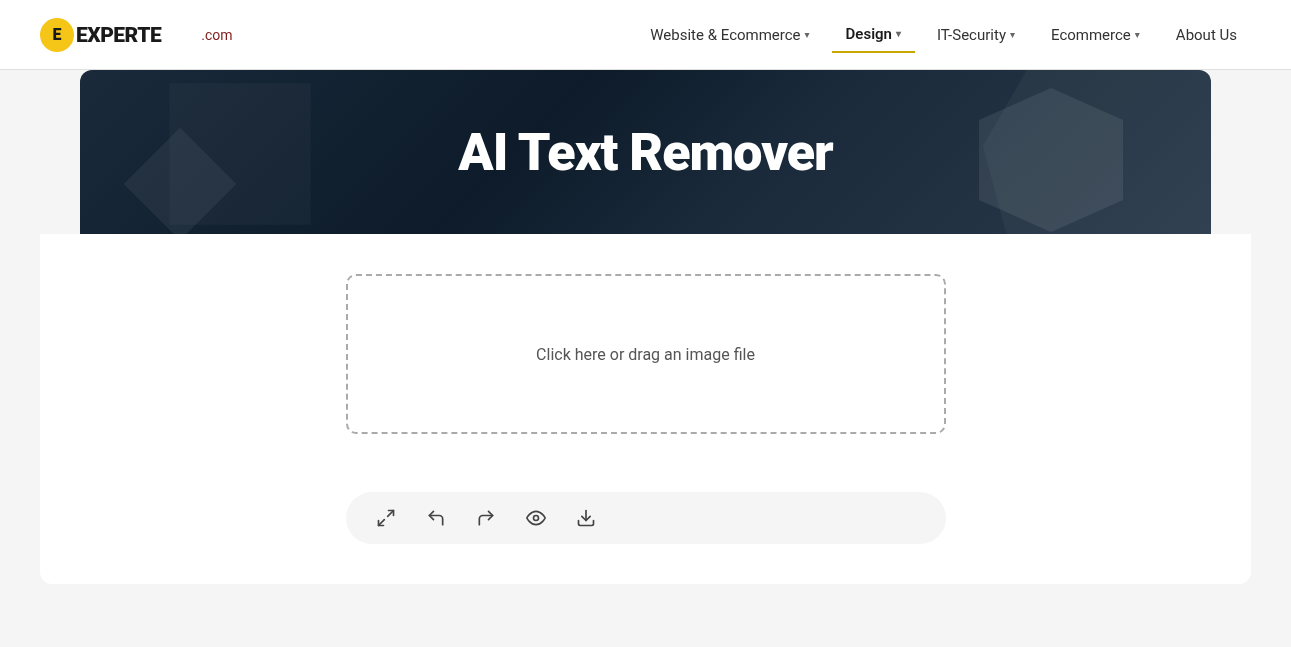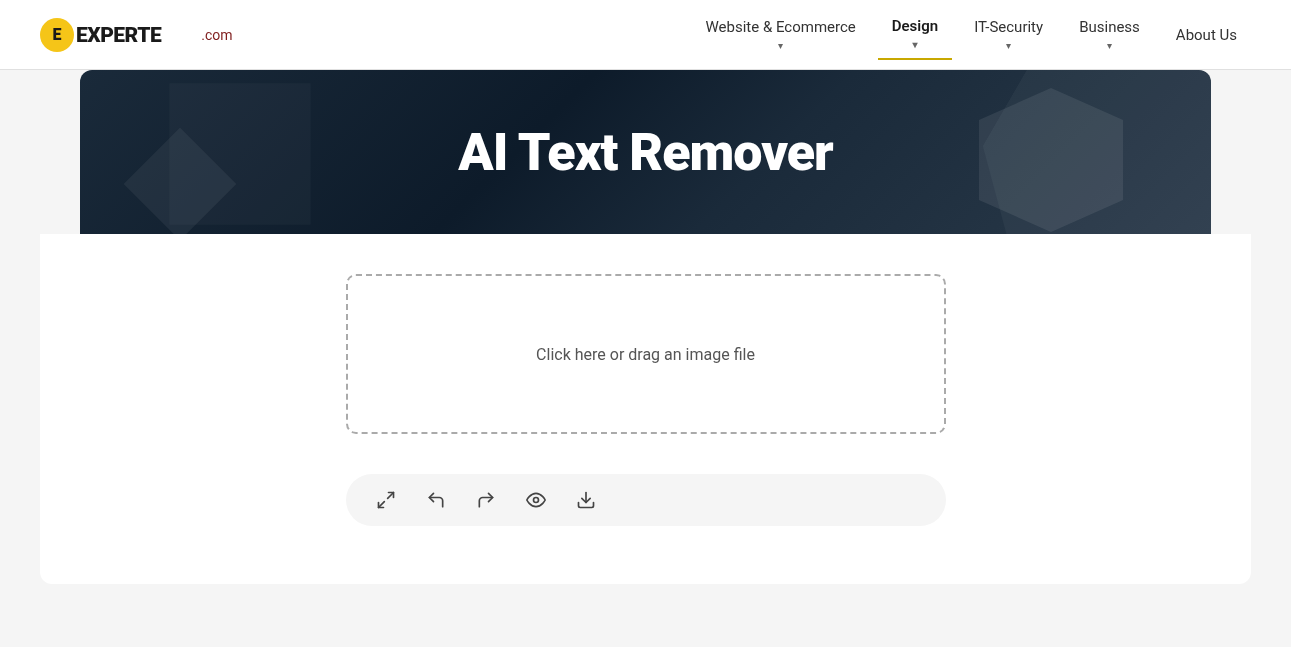--- a/index.html
+++ b/index.html
@@ -74,21 +74,20 @@
       display: flex;
       align-items: center;
       gap: 4px;
       padding: 8px 14px;
       font-size: 15px;
       color: #333;
       cursor: pointer;
       border-radius: 4px;
       text-decoration: none;
       white-space: nowrap;
-      flex-direction: column;
     }
 
     .nav-item.active {
       color: #1a1a1a;
       font-weight: 600;
       border-bottom: 2px solid #c8a800;
       border-radius: 0;
     }
 
     .nav-item .chevron {
@@ -172,20 +171,21 @@
     
     .main-content {
       background: #ffffff;
       margin: 0 40px;
       border-radius: 0 0 12px 12px;
       padding: 40px;
       min-height: 350px;
       display: flex;
       flex-direction: column;
       align-items: center;
+      justify-content: space-between;
     }
 
     
     .dropzone {
       width: 600px;
       height: 160px;
       border: 2px dashed #aaa;
       border-radius: 10px;
       display: flex;
       align-items: center;
@@ -307,21 +307,21 @@
     </a>
     <a class="nav-item active">
       <span>Design</span>
       <span class="chevron">▾</span>
     </a>
     <a class="nav-item">
       <span>IT-Security</span>
       <span class="chevron">▾</span>
     </a>
     <a class="nav-item">
-      <span>Business</span>
+      <span>Ecommerce</span>
       <span class="chevron">▾</span>
     </a>
     <a class="nav-item nav-about">
       <span>About Us</span>
     </a>
   </nav>
 </header>
 
 <div style="margin: 0 40px; position: relative;">
   <div class="hero-banner">

